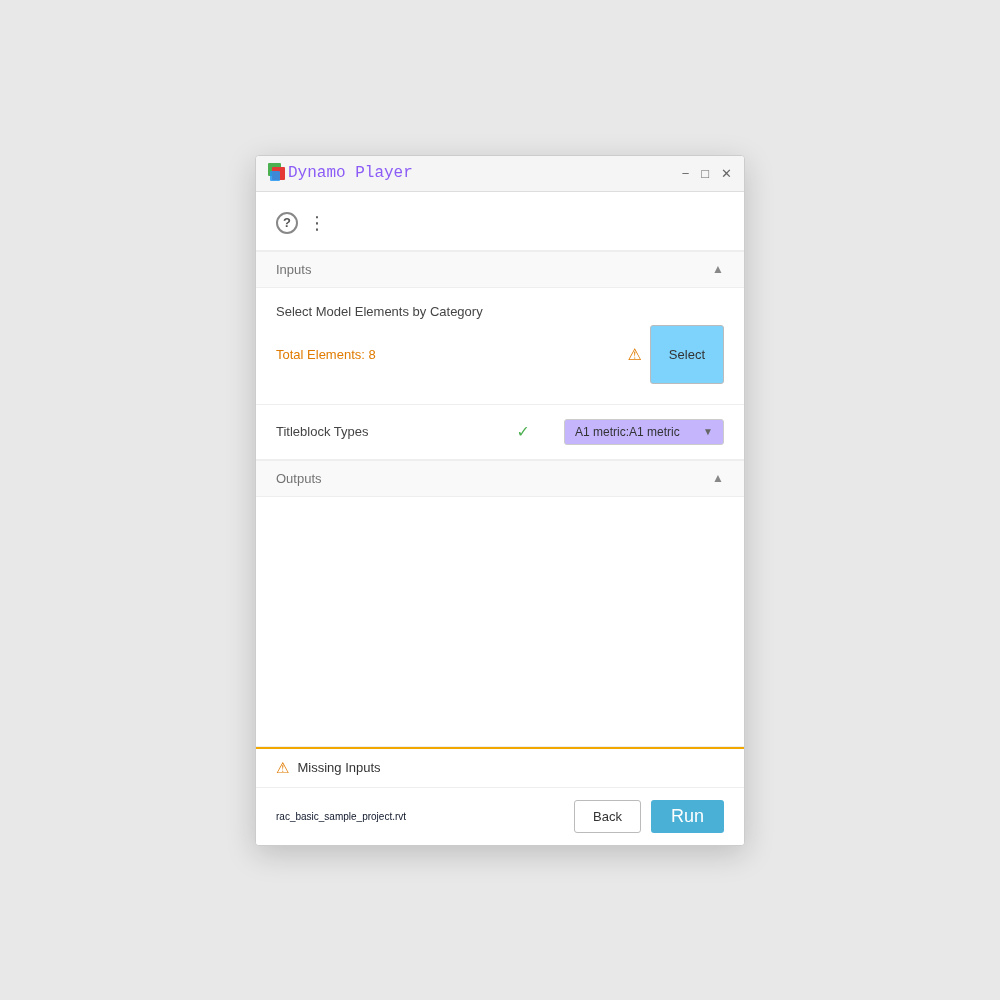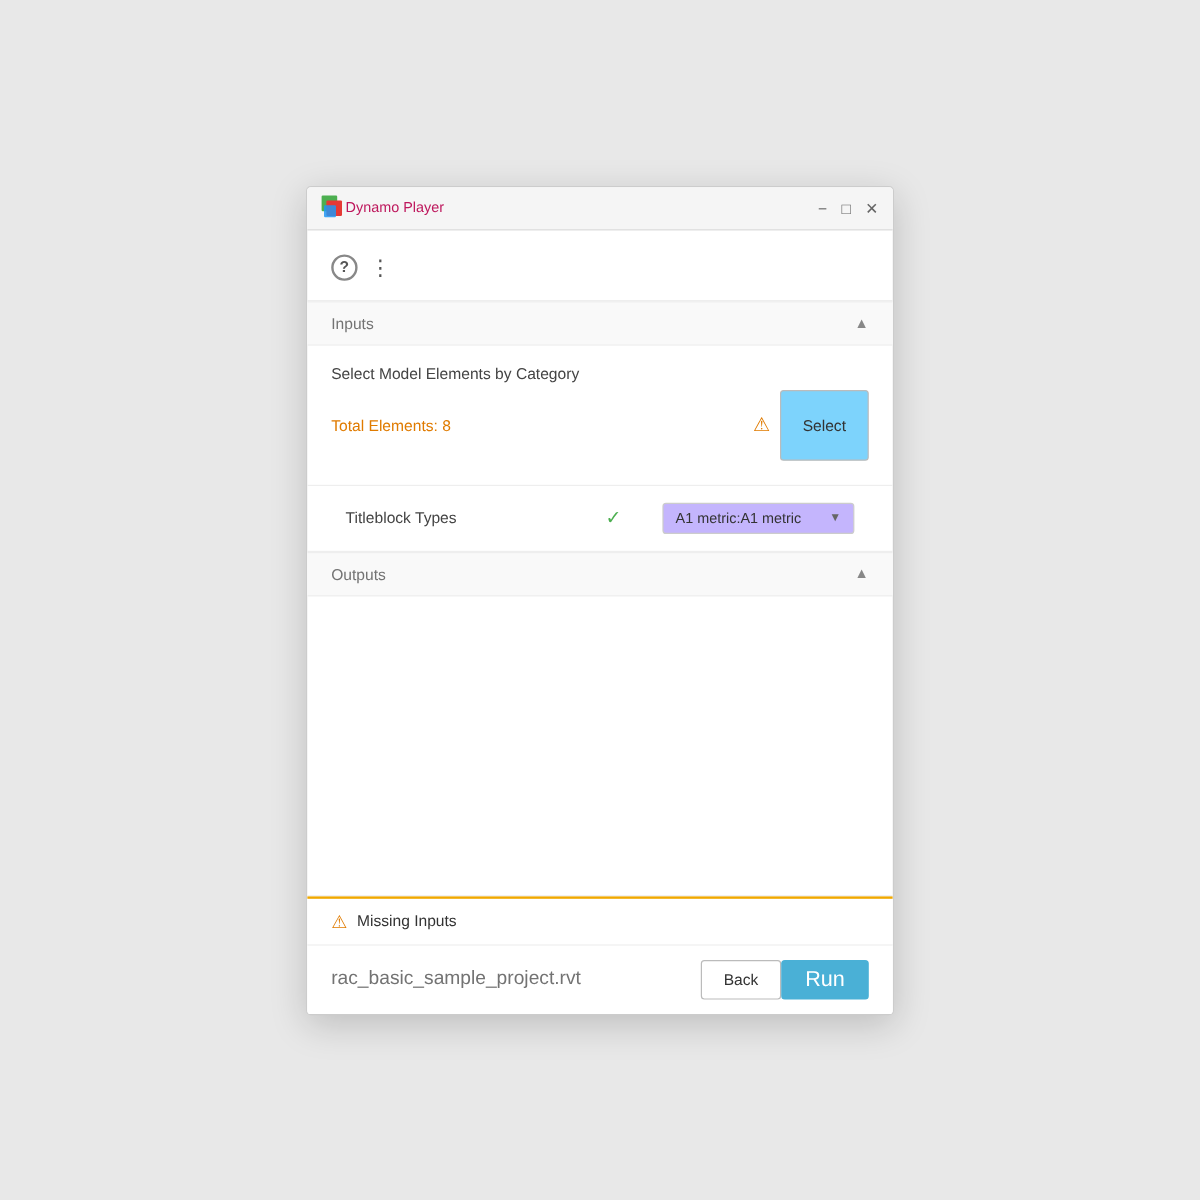--- a/index.html
+++ b/index.html
@@ -26,23 +26,24 @@
     
     .title-bar {
       background: #f5f5f5;
       border-bottom: 1px solid #ddd;
       display: flex;
       align-items: center;
       padding: 8px 12px;
       height: 36px;
     }
     .title-bar-title {
-      font-size: 12px;
-      color: #be185d;
+      font-size: 16px;
+      color: #8b5cf6;
       flex: 1;
+      font-family: Liberation Mono, monospace;
     }
     .title-bar-controls {
       display: flex;
       gap: 12px;
       align-items: center;
     }
     .title-bar-btn {
       font-size: 13px;
       color: #666;
       cursor: pointer;
@@ -149,21 +150,21 @@
       font-size: 13px;
       color: #2d7bb5;
       cursor: pointer;
       margin-top: 2px;
     }
 
     
     .titleblock-section {
       display: flex;
       align-items: center;
-      padding: 14px 32px;
+      padding: 14px 20px;
       border-bottom: 1px solid #eee;
       gap: 26px;
     }
     .titleblock-label {
       font-size: 13px;
       color: #444;
       flex: 0 0 auto;
     }
     .check-icon {
       color: #4caf50;
@@ -217,25 +218,26 @@
     
     .footer {
       display: flex;
       align-items: center;
       justify-content: space-between;
       padding: 12px 20px;
       background: #fff;
       border-top: 1px solid #eee;
     }
     .footer-filename {
-      font-size: 16px;
-      color: #737373;
+      font-size: 10px;
+      color: #0f172a;
     }
     .footer-buttons {
       display: flex;
+      gap: 10px;
     }
     .back-btn {
       border: 1px solid #bbb;
       background: #fff;
       border-radius: 3px;
       padding: 6px 18px;
       font-size: 13px;
       color: #333;
       cursor: pointer;
     }

